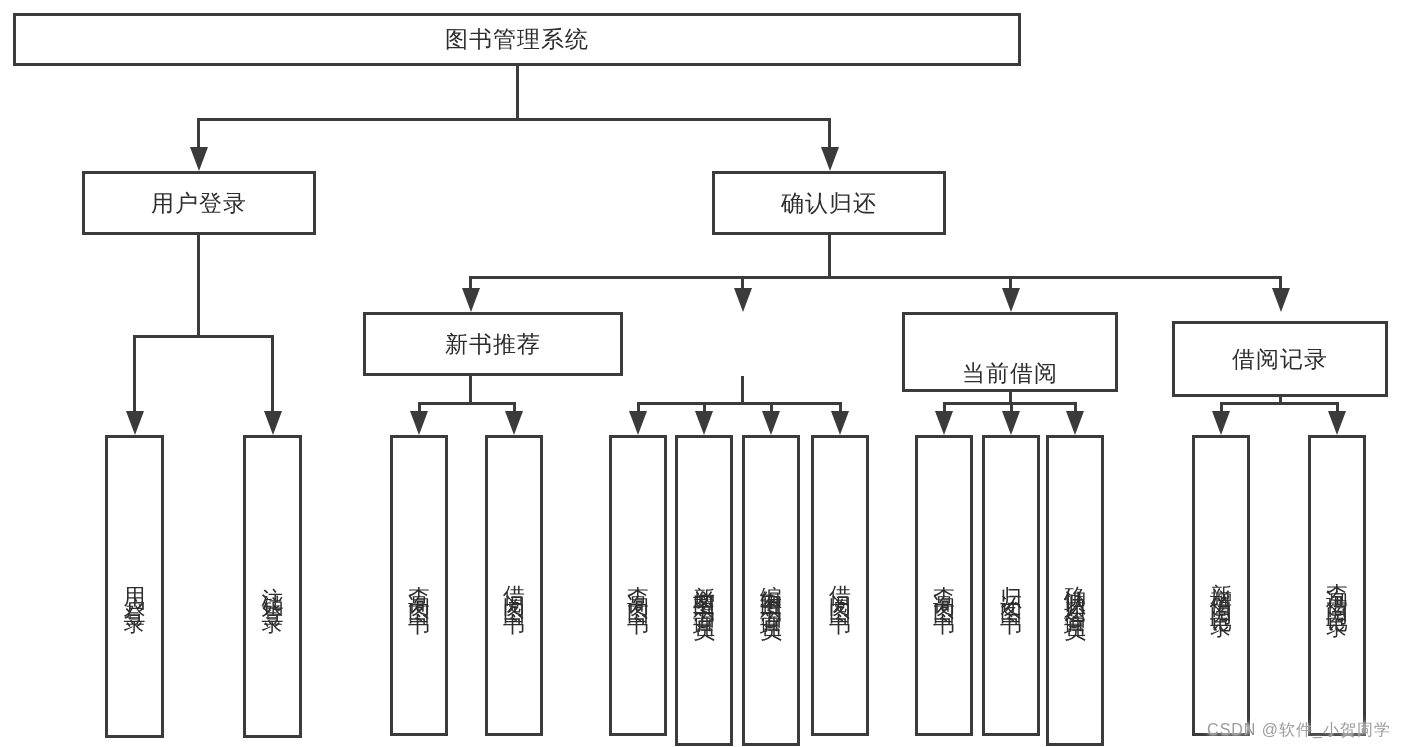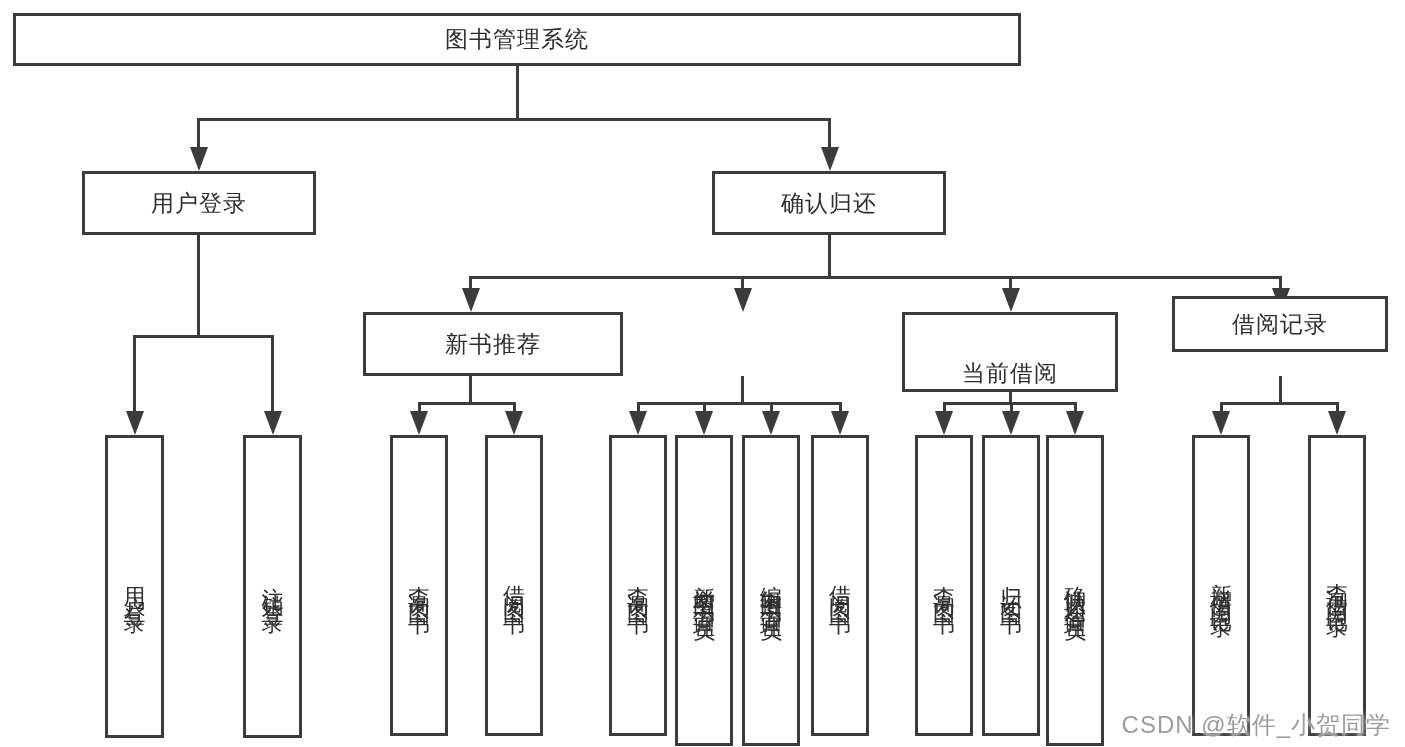--- a/index.html
+++ b/index.html
@@ -46,21 +46,21 @@
     width:0;height:0;
     border-left:9px solid transparent;
     border-right:9px solid transparent;
     border-top:24px solid var(--line);
     z-index:1;
   }
   .watermark{
     position:absolute;
     right:14px;
     bottom:6px;
-    font-size:24px;
+    font-size:16px;
     color:var(--wm);
     text-shadow:0 0 3px #ffffff,0 0 6px #ffffff;
     z-index:5;
     letter-spacing:1px;
   }
 </style>
 </head>
 <body>
 
 <div id="canvas">
@@ -75,21 +75,21 @@
   <div class="box" style="left:712px;top:171px;width:234px;height:64px;">
     <span>确认归还</span>
   </div>
 
   <div class="box" style="left:363px;top:312px;width:260px;height:64px;">
     <span>新书推荐</span>
   </div>
   <div class="box" style="left:902px;top:312px;width:216px;height:80px;align-items:flex-end;">
     <span>当前借阅</span>
   </div>
-  <div class="box" style="left:1172px;top:296px;width:216px;height:56px;">
+  <div class="box" style="left:1172px;top:321px;width:216px;height:76px;">
     <span>借阅记录</span>
   </div>
 
   <div class="box vbox" style="left:105px;top:435px;width:59px;height:303px;">
     <span>用户登录</span>
   </div>
   <div class="box vbox" style="left:243px;top:435px;width:59px;height:303px;">
     <span>注销登录</span>
   </div>
 

